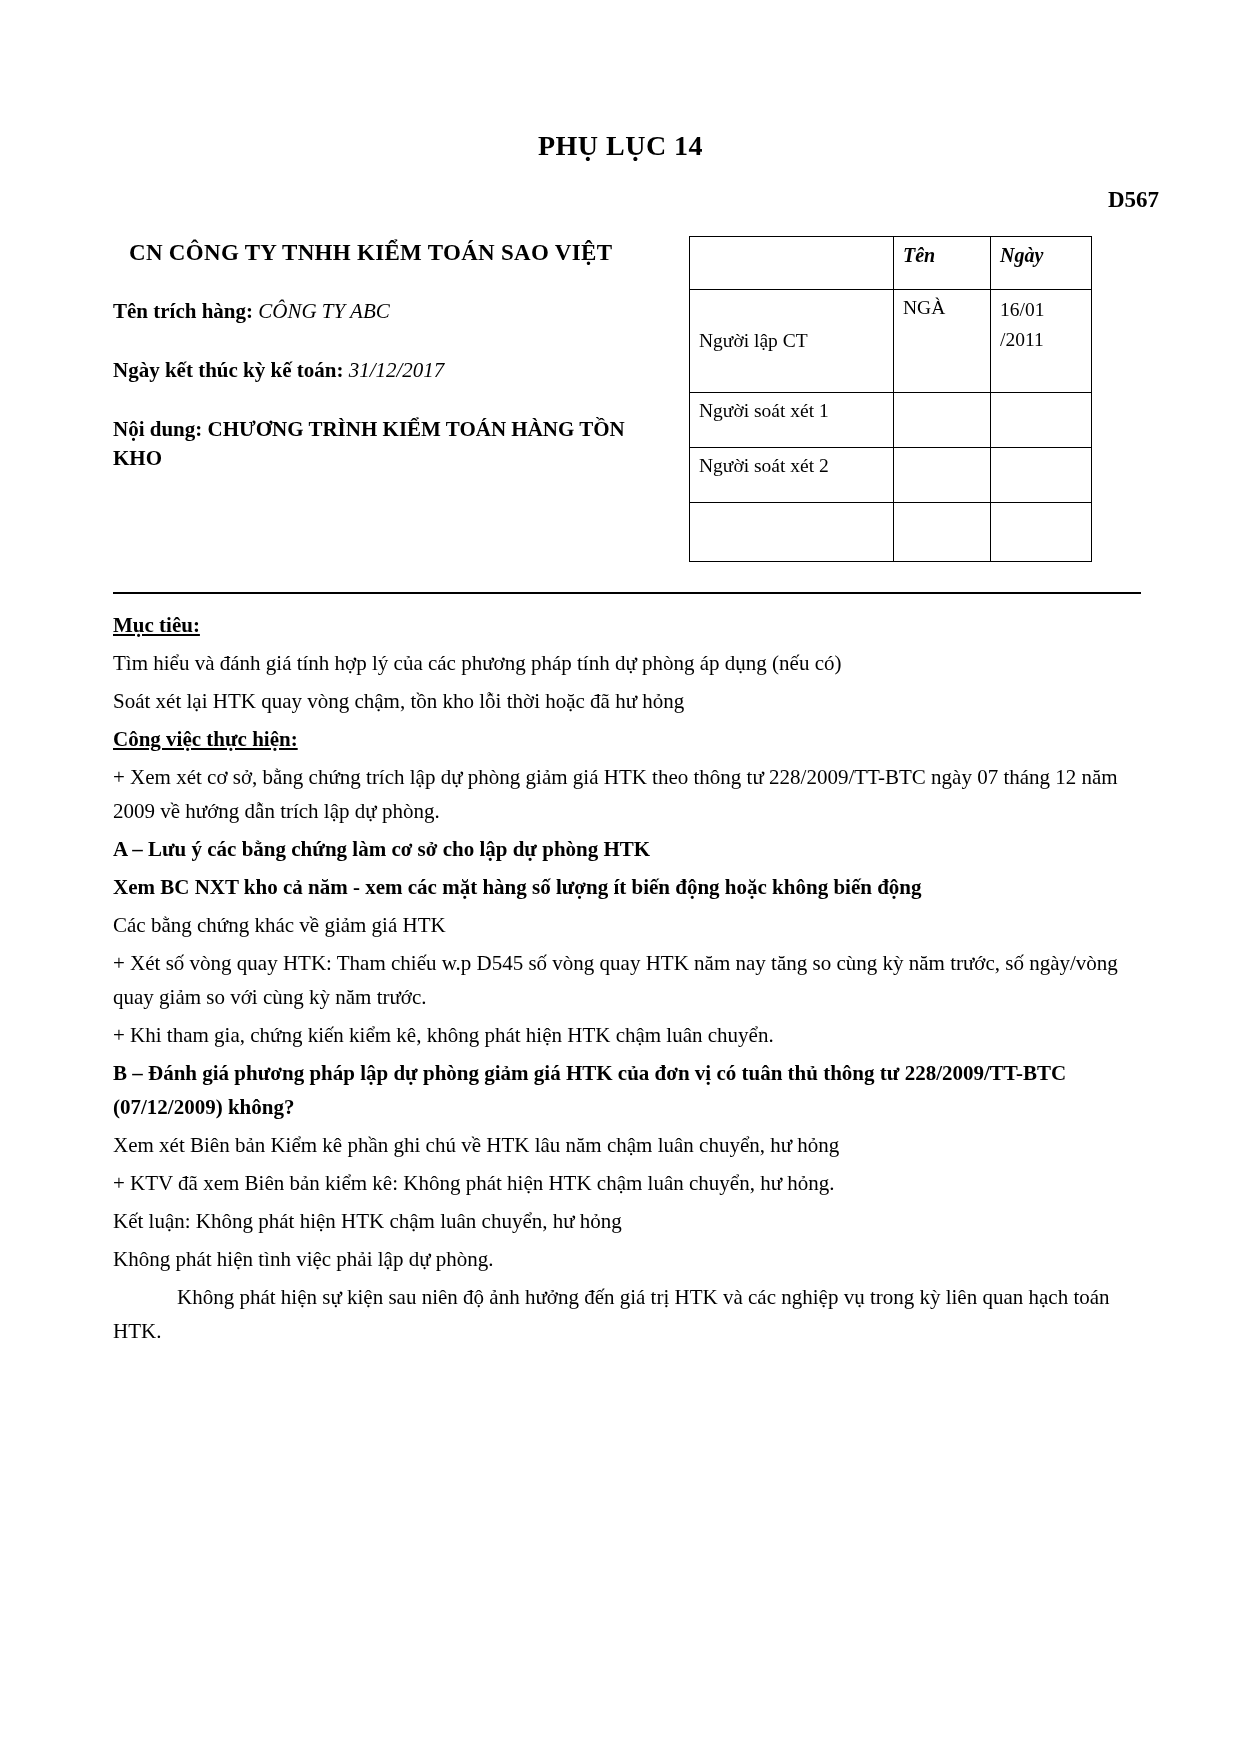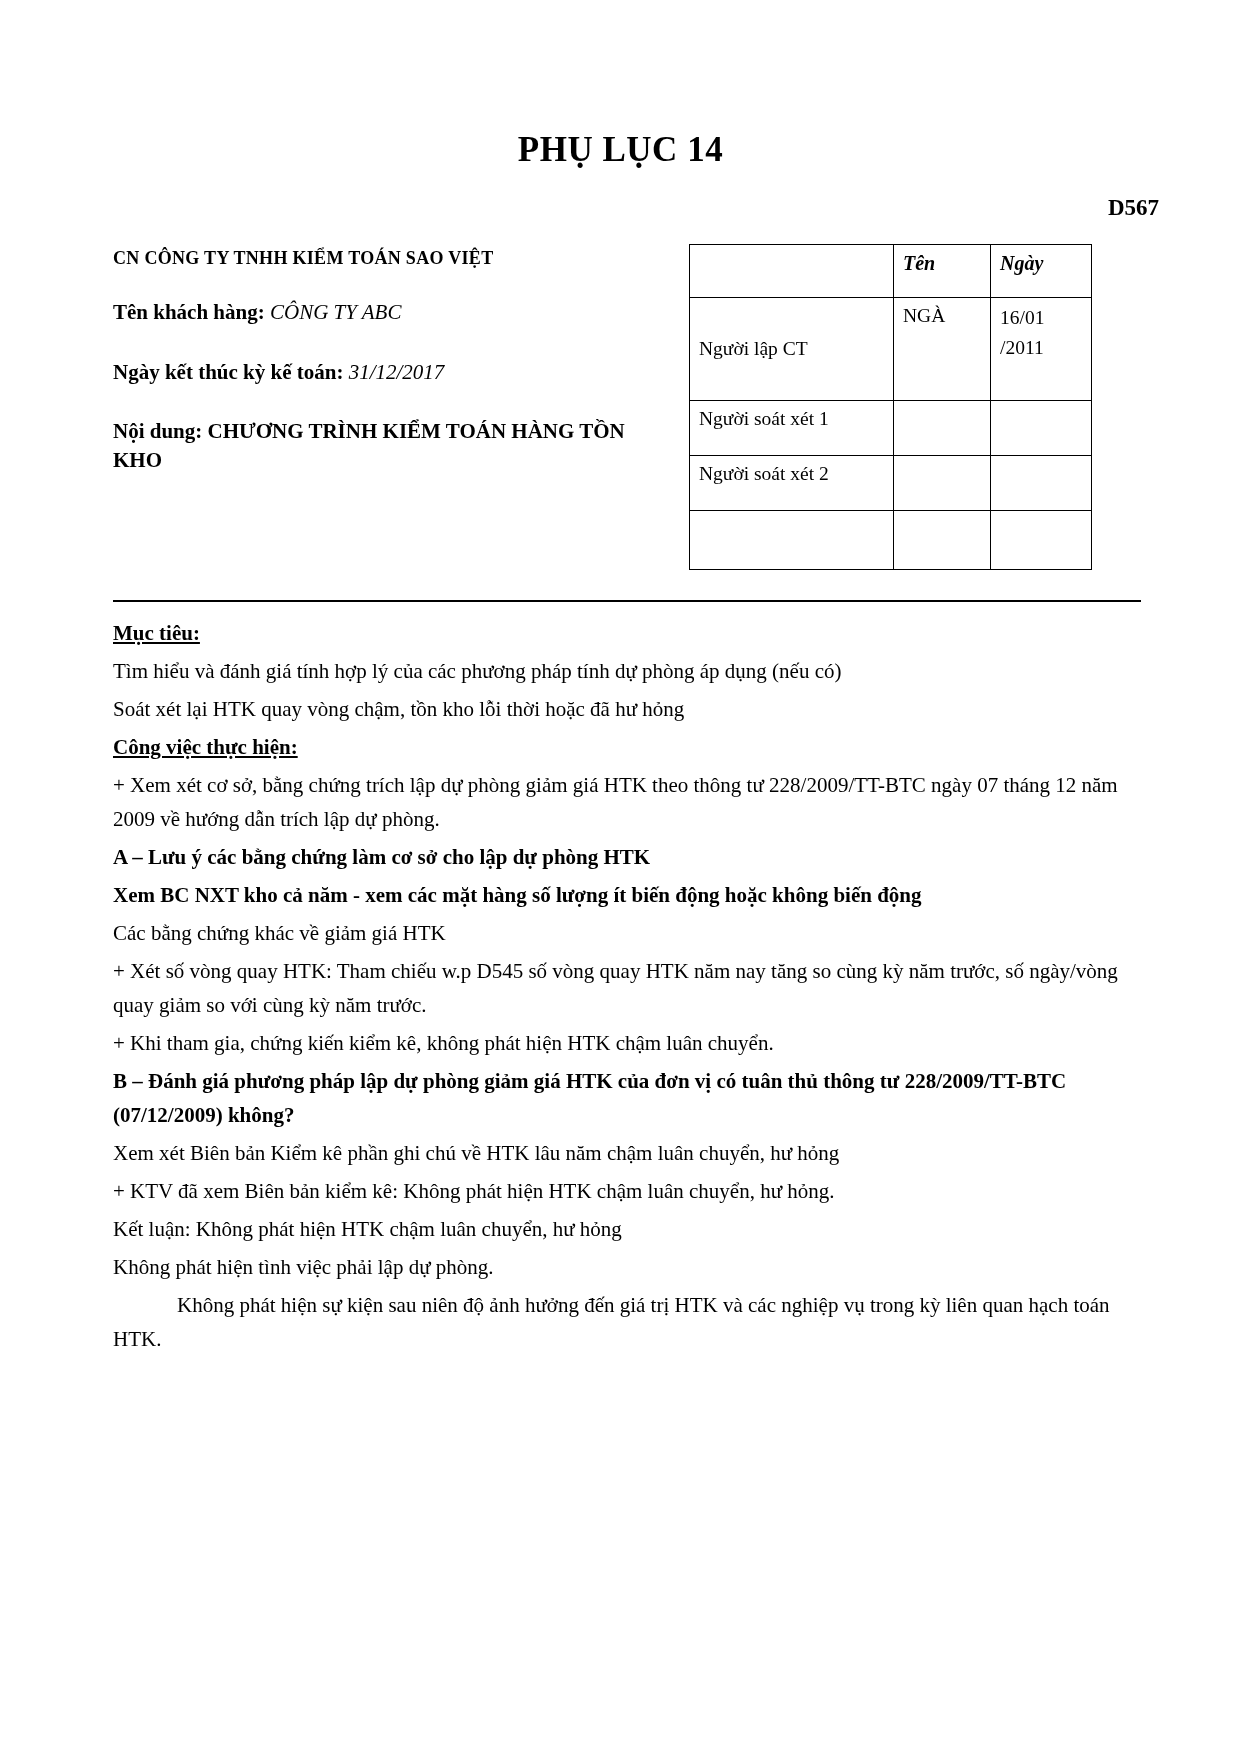--- a/index.html
+++ b/index.html
@@ -19,21 +19,21 @@
     position: relative;
     width: 1241px;
     height: 1753px;
     box-sizing: border-box;
     padding: 0;
   }
 
   
   .doc-title {
     text-align: center;
-    font-size: 35px;
+    font-size: 28px;
     font-weight: bold;
     letter-spacing: 0.5px;
     margin: 0;
     padding-top: 131px;
     line-height: 1.1;
   }
 
   .doc-code {
     text-align: right;
     font-size: 23px;
@@ -50,24 +50,24 @@
     margin-top: 24px;
     padding-left: 113px;
     padding-right: 100px;
   }
   .header-left {
     width: 560px;
     flex: 0 0 560px;
     padding-top: 4px;
   }
   .org-name {
-    font-size: 18px;
+    font-size: 23px;
     font-weight: bold;
     letter-spacing: 0.3px;
-    margin: 0 0 30px 0;
+    margin: 0 0 30px 16px;
     line-height: 1.15;
   }
   .field-line {
     font-size: 21px;
     margin: 0 0 31px 0;
     line-height: 1.35;
   }
   .field-line:last-child { margin-bottom: 12px; }
   .field-label {
     font-weight: bold;
@@ -150,21 +150,21 @@
   <div class="doc-title">PHỤ LỤC 14</div>
 
   <div class="doc-code">D567</div>
 
   <div class="header-row">
 
     <div class="header-left">
       <div class="org-name">CN CÔNG TY TNHH KIỂM TOÁN SAO VIỆT</div>
 
       <div class="field-line">
-        <span class="field-label">Tên khách hàng:</span>
+        <span class="field-label">Tên trích hàng:</span>
         <span class="field-value-italic">CÔNG TY ABC</span>
       </div>
 
       <div class="field-line">
         <span class="field-label">Ngày kết thúc kỳ kế toán:</span>
         <span class="field-value-italic">31/12/2017</span>
       </div>
 
       <div class="field-line">
         <span class="field-label">Nội dung:</span>

